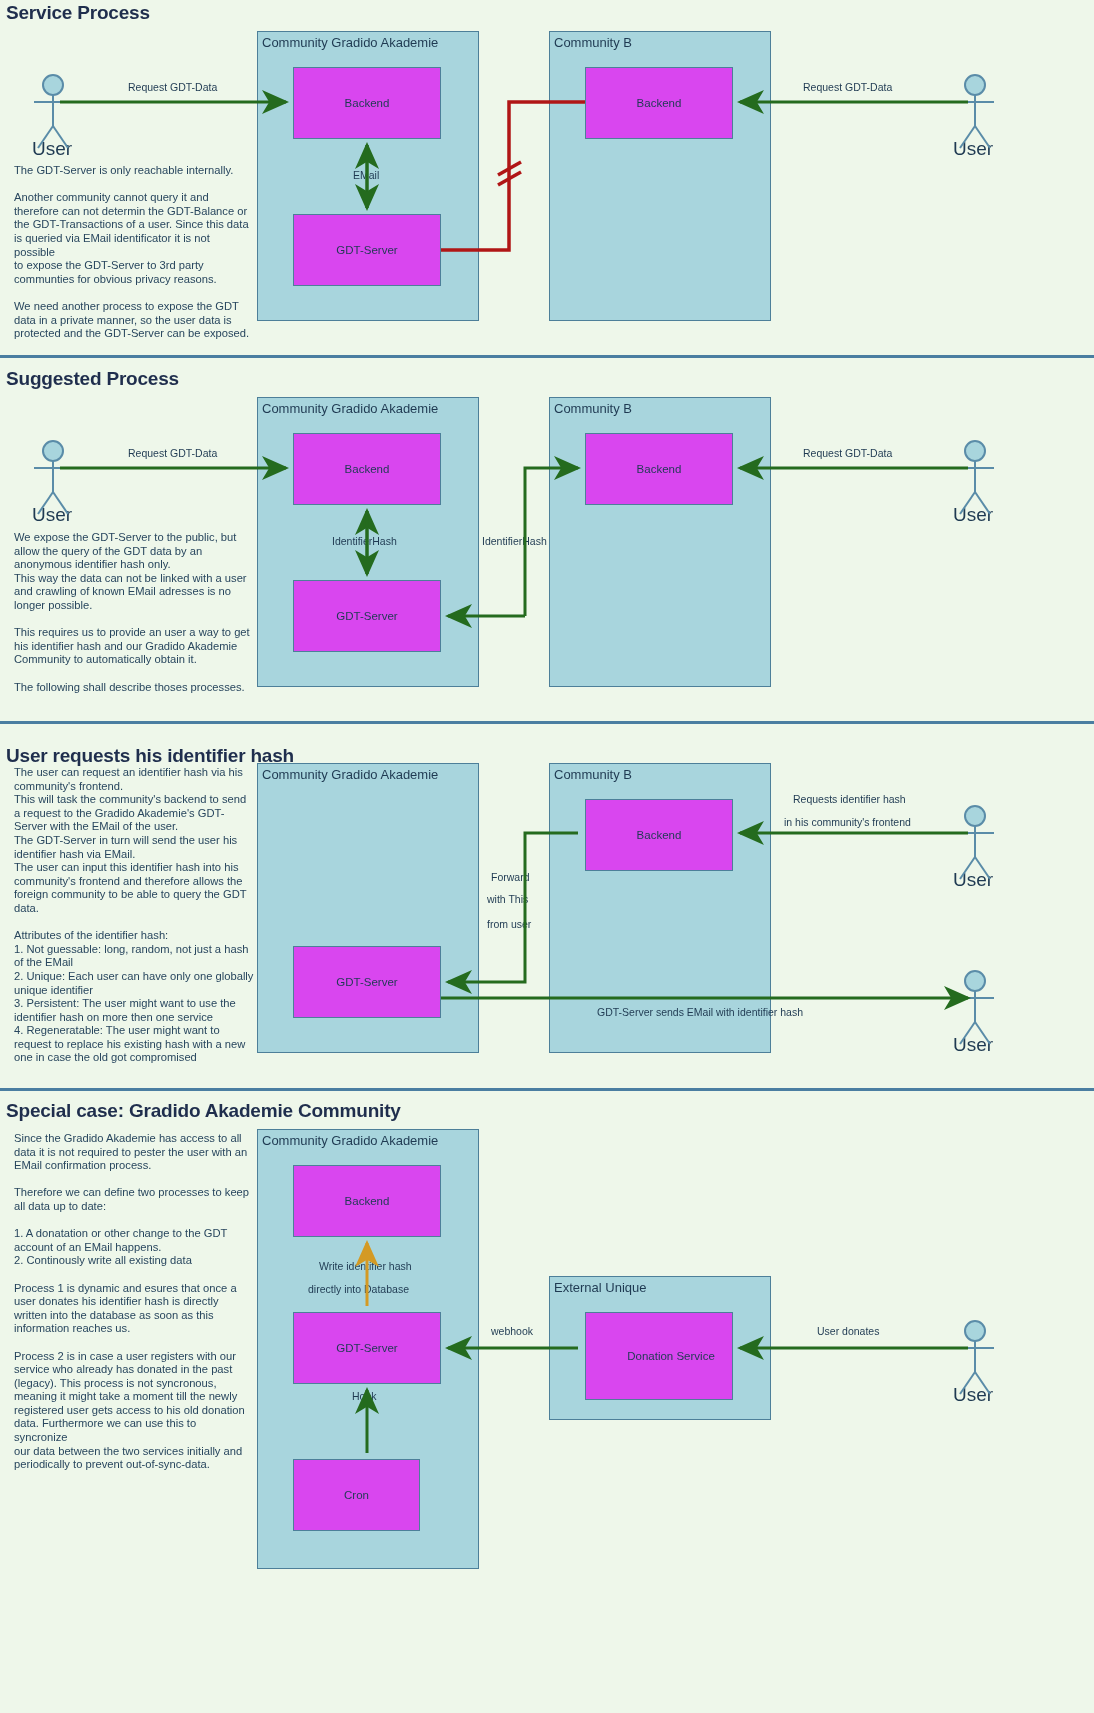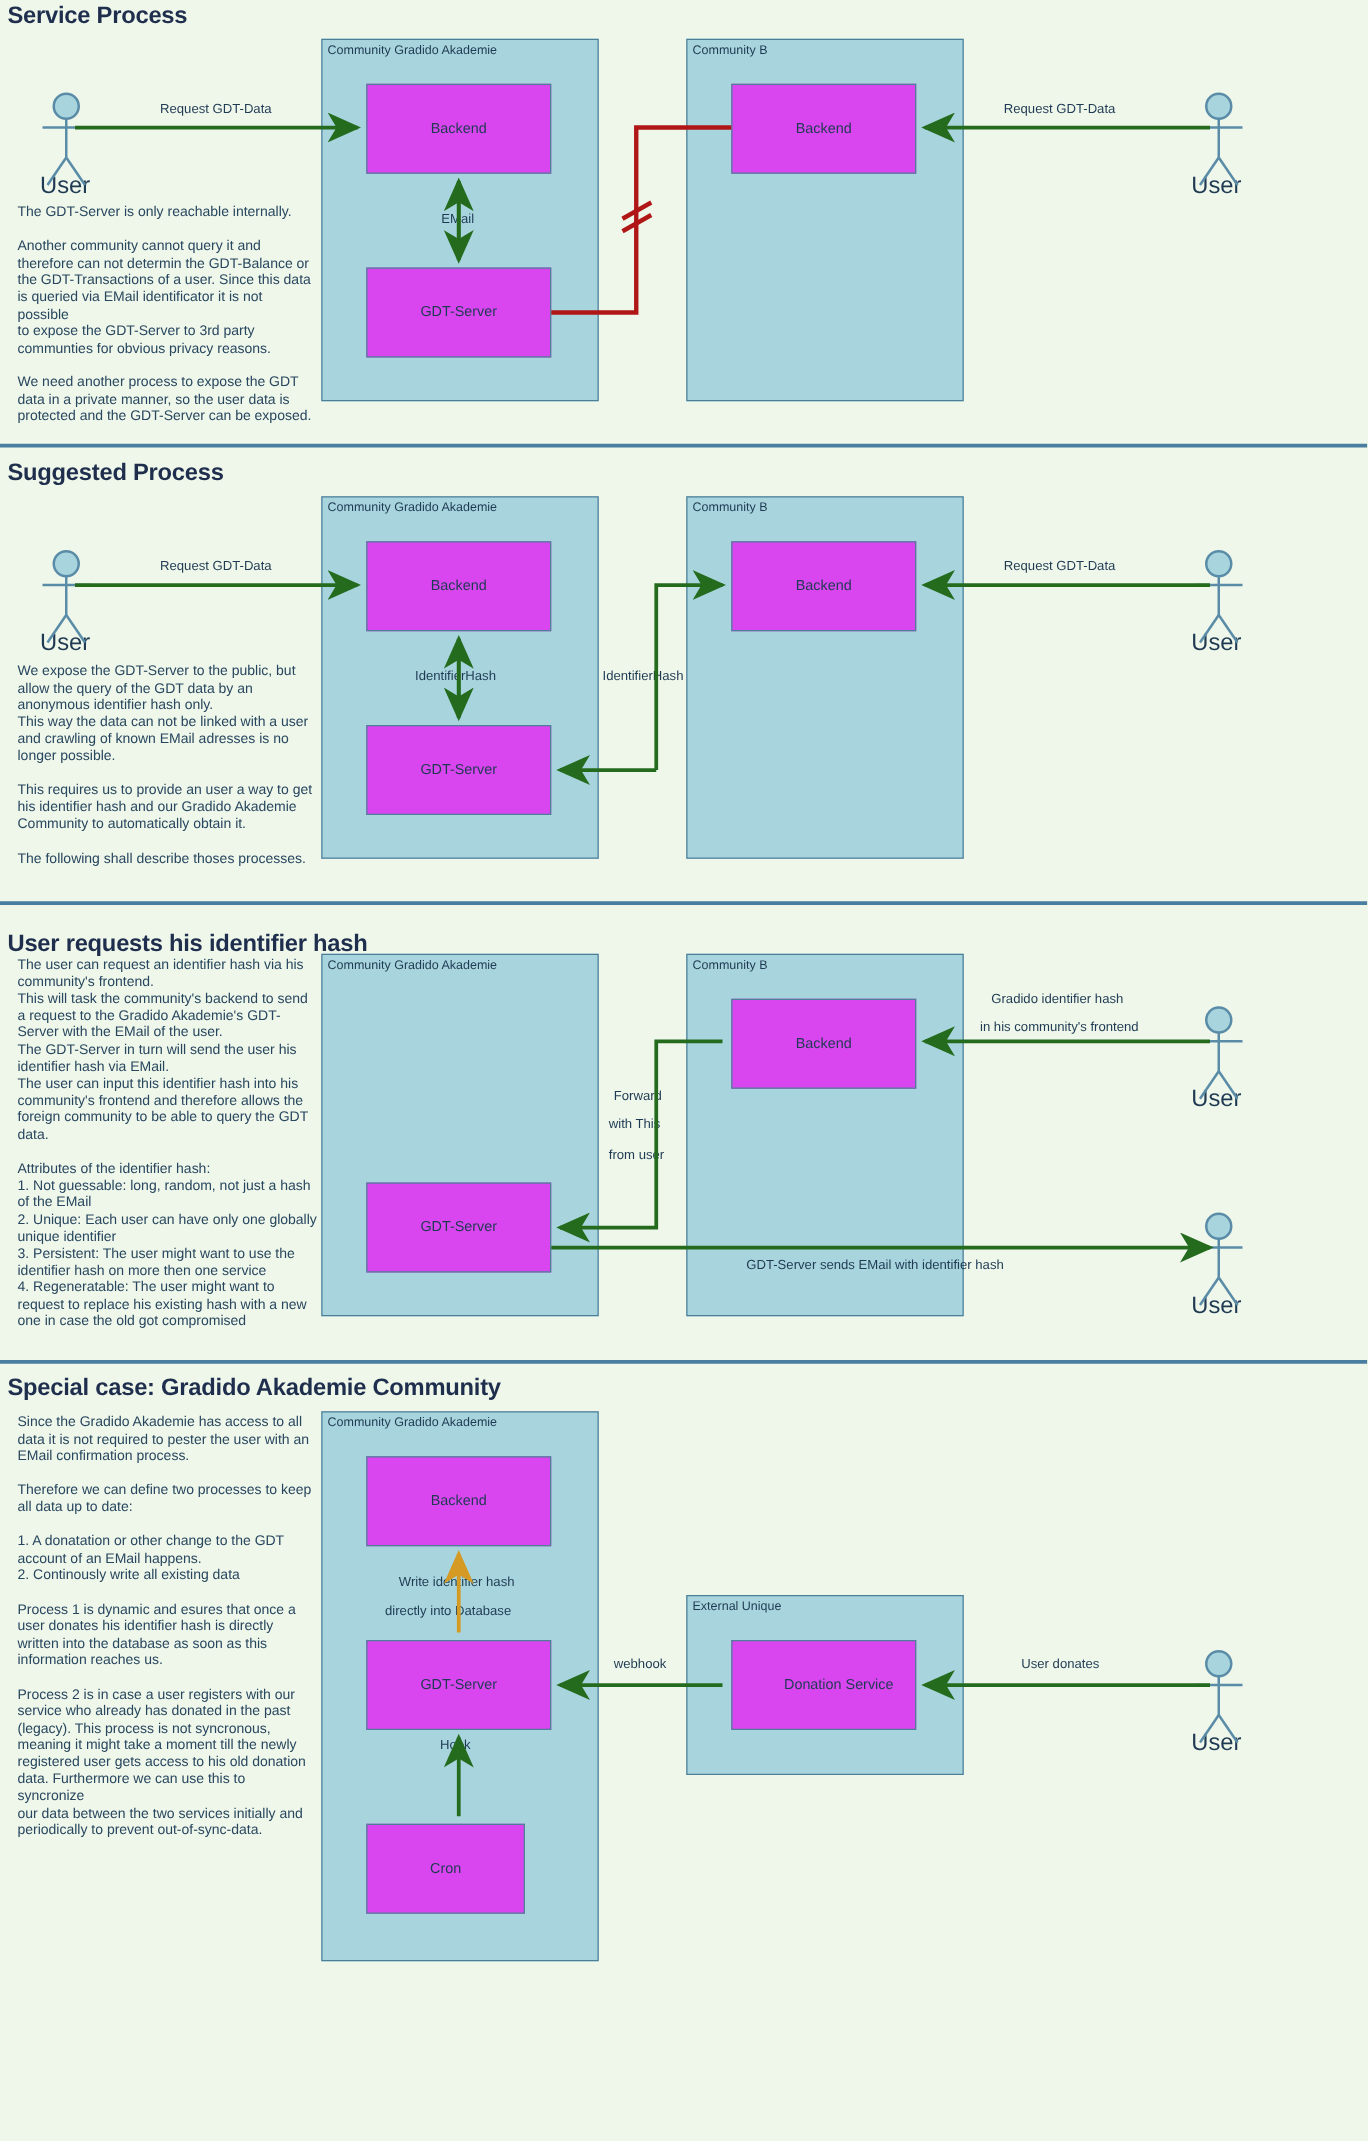--- a/index.html
+++ b/index.html
@@ -31,21 +31,21 @@
   }
   .community-box {
     position: absolute;
     background: #a8d5dd;
     border: 1px solid #4d7f99;
   }
   .community-label {
     position: absolute;
     left: 4px;
     top: 3px;
-    font-size: 10px;
+    font-size: 13px;
     color: #1f3a52;
     white-space: nowrap;
   }
   .node-box {
     position: absolute;
     background: #d946ef;
     border: 1px solid #4d7f99;
     display: flex;
     align-items: center;
     justify-content: center;
@@ -159,21 +159,21 @@
   <div class="community-box" style="left:257px; top:763px; width:222px; height:290px;">
     <div class="community-label">Community Gradido Akademie</div>
   </div>
   <div class="node-box" style="left:293px; top:946px; width:148px; height:72px;">GDT-Server</div>
 
   <div class="community-box" style="left:549px; top:763px; width:222px; height:290px;">
     <div class="community-label">Community B</div>
   </div>
   <div class="node-box" style="left:585px; top:799px; width:148px; height:72px;">Backend</div>
 
-  <div class="arrow-label" style="left:793px; top:793px;">Gradido identifier hash</div>
+  <div class="arrow-label" style="left:793px; top:793px;">Requests identifier hash</div>
   <div class="arrow-label" style="left:784px; top:816px;">in his community's frontend</div>
   <div class="arrow-label" style="left:491px; top:871px;">Forward</div>
   <div class="arrow-label" style="left:487px; top:893px;">with This</div>
   <div class="arrow-label" style="left:487px; top:918px;">from user</div>
   <div class="arrow-label" style="left:597px; top:1006px;">GDT-Server sends EMail with identifier hash</div>
 
   <div class="actor-name" style="left:953px; top:869px;">User</div>
   <div class="actor-name" style="left:953px; top:1034px;">User</div>
 
   <div class="body-text" style="left:14px; top:766px; width:240px;">The user can request an identifier hash via his
@@ -206,21 +206,21 @@
   <div class="community-box" style="left:257px; top:1129px; width:222px; height:440px;">
     <div class="community-label">Community Gradido Akademie</div>
   </div>
   <div class="node-box" style="left:293px; top:1165px; width:148px; height:72px;">Backend</div>
   <div class="node-box" style="left:293px; top:1312px; width:148px; height:72px;">GDT-Server</div>
   <div class="node-box" style="left:293px; top:1459px; width:127px; height:72px;">Cron</div>
 
   <div class="community-box" style="left:549px; top:1276px; width:222px; height:144px;">
     <div class="community-label">External Unique</div>
   </div>
-  <div class="node-box" style="left:585px; top:1312px; width:148px; height:72px;padding-left:24px;">Donation Service</div>
+  <div class="node-box" style="left:585px; top:1312px; width:148px; height:88px;padding-left:24px;">Donation Service</div>
 
   <div class="arrow-label" style="left:319px; top:1260px;">Write identifier hash</div>
   <div class="arrow-label" style="left:308px; top:1283px;">directly into Database</div>
   <div class="arrow-label" style="left:352px; top:1390px;">Hook</div>
   <div class="arrow-label" style="left:491px; top:1325px;">webhook</div>
   <div class="arrow-label" style="left:817px; top:1325px;">User donates</div>
 
   <div class="actor-name" style="left:953px; top:1384px;">User</div>
 
   <div class="body-text" style="left:14px; top:1132px; width:236px;">Since the Gradido Akademie has access to all

